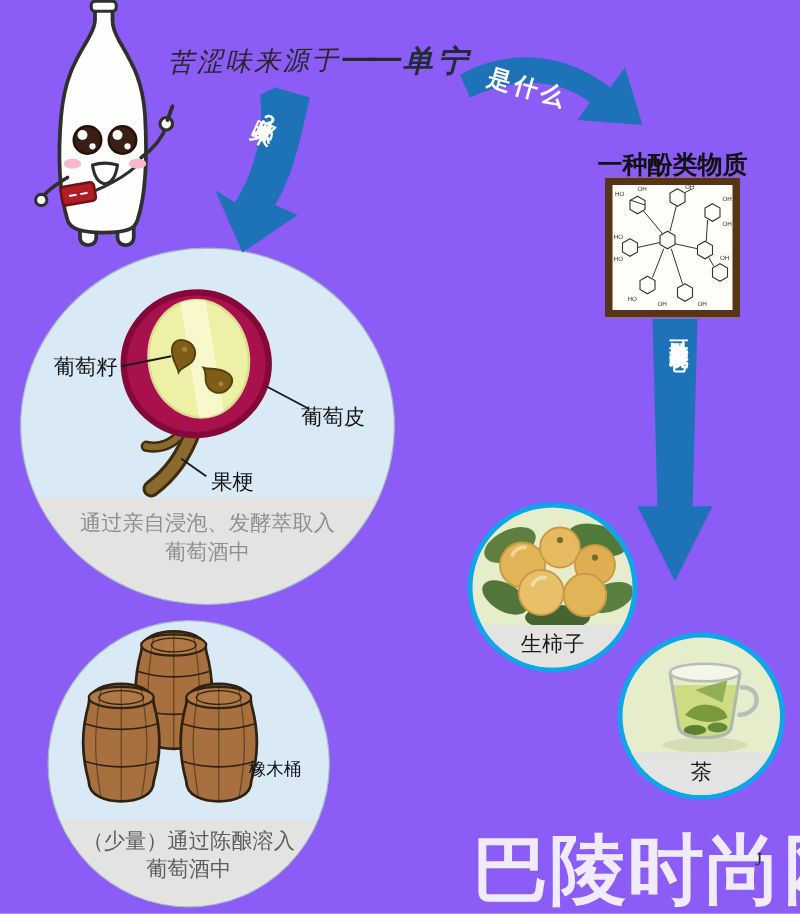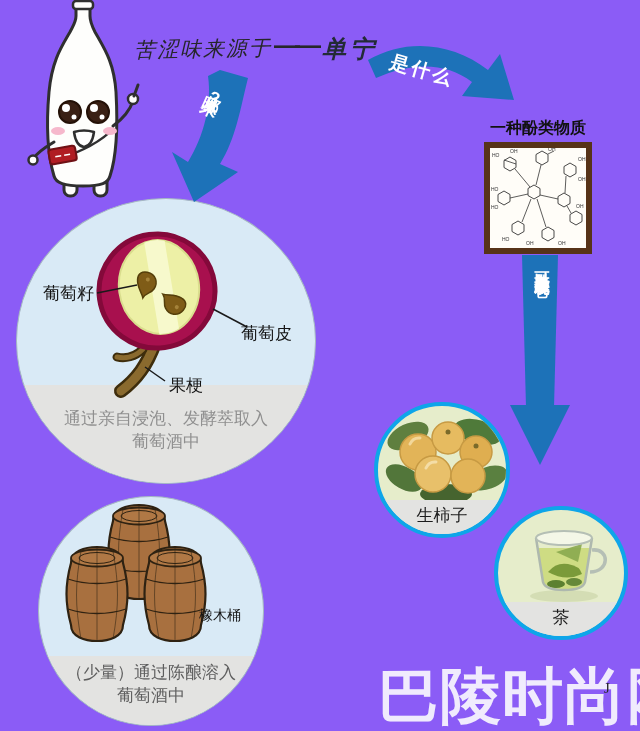--- a/index.html
+++ b/index.html
@@ -12,32 +12,32 @@
   .title .prefix{font-size:21px;color:#26262a;font-style:italic;letter-spacing:2px;transform:rotate(-1deg);}
   .title .dash{font-size:26px;color:#26262a;letter-spacing:-5px;margin:0 6px 6px 2px;font-weight:bold;}
   .title .term{font-size:24px;color:#232b36;font-weight:bold;font-style:italic;letter-spacing:4px;text-align:center;}
 
   
   .arrow-svg{z-index:10;pointer-events:none;}
   .arrow-text{color:#ffffff;font-weight:bold;z-index:11;pointer-events:none;}
   .v-text{writing-mode:vertical-rl;text-orientation:upright;}
 
   
-  .phenolic-label{left:478px;top:118px;width:120px;text-align:center;font-size:16px;font-weight:bold;color:#111;z-index:8;}
+  .phenolic-label{left:478px;top:118px;width:120px;text-align:center;font-size:20px;font-weight:bold;color:#111;z-index:8;}
   .chem-box{left:484px;top:142px;width:96px;height:100px;background:#fffdf8;border:6px solid #573318;z-index:8;}
 
   
   .circle{border-radius:50%;overflow:hidden;box-sizing:border-box;}
   .band{position:absolute;left:0;right:0;bottom:0;background:#e3e3e1;text-align:center;}
   .band .cap{color:#8f8f8f;font-size:17px;line-height:23px;}
   .band .cap.dark{color:#5e5e5e;}
   .band .food-label{color:#1c1c1c;font-size:17px;line-height:20px;padding-top:6px;}
 
   .grape-circle{left:16px;top:198px;width:300px;height:286px;background:#d9eaf6;border:1px solid #a5b8c2;z-index:5;}
-  .grape-circle .band{height:76px;padding-top:22px;}
+  .grape-circle .band{height:76px;padding-top:9px;}
   .barrel-circle{left:38px;top:496px;width:226px;height:230px;background:#d9eaf6;border:1px solid #a5b8c2;z-index:5;}
   .barrel-circle .band{height:64px;padding-top:5px;}
   .barrel-label{position:absolute;left:160px;top:110px;font-size:14px;color:#141414;}
 
   .food-circle{background:#e6edcb;border:4px solid #0ea5e9;}
   .persimmon-circle{left:374px;top:402px;width:136px;height:136px;z-index:7;}
   .tea-circle{left:494px;top:506px;width:134px;height:134px;z-index:5;}
   .walnut-circle{left:351px;top:549px;width:146px;height:146px;z-index:6;}
   .food-circle .band{height:34px;}
 

